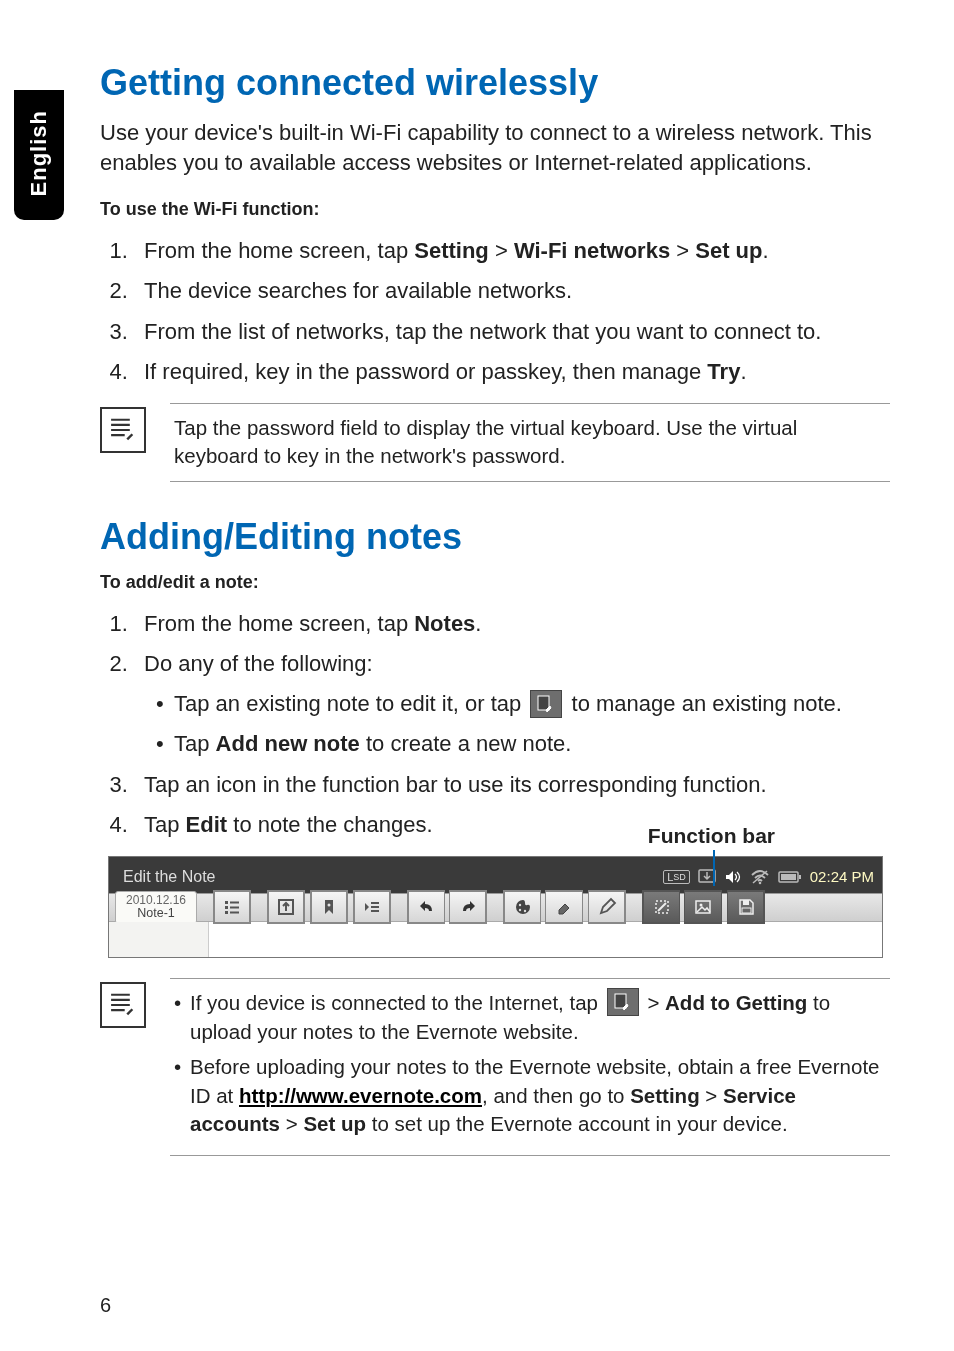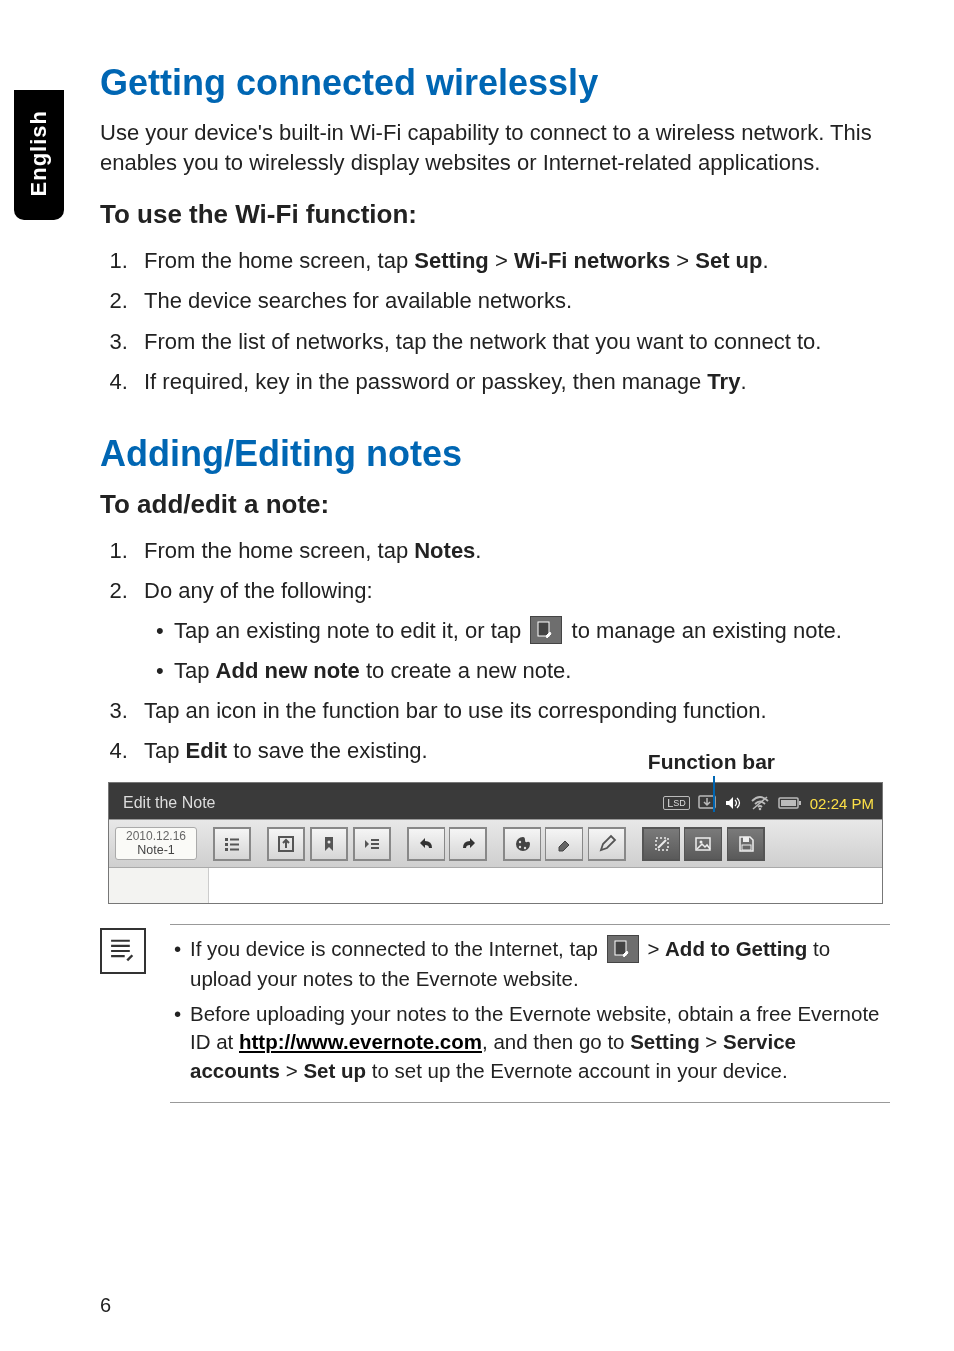--- a/index.html
+++ b/index.html
@@ -47,21 +47,21 @@
     font-weight: 700;
     margin: 0 0 14px 0;
   }
   .intro {
     font-size: 22px;
     line-height: 1.35;
     margin: 0 0 22px 0;
   }
   .subhead {
     font-weight: 700;
-    font-size: 26px;
+    font-size: 18px;
     margin: 0 0 14px 0;
   }
   ol.steps {
     margin: 0 0 14px 0;
     padding-left: 34px;
     font-size: 22px;
     line-height: 1.55;
   }
   ol.steps > li { padding-left: 10px; margin-bottom: 6px; }
   ul.bullets {
@@ -154,21 +154,21 @@
     display: flex;
     align-items: center;
     color: #ddd;
     font-size: 16px;
     padding: 4px 8px 0 14px;
     justify-content: space-between;
   }
   .dev-status { display:flex; align-items:center; gap:8px; }
   .dev-status .sbox { display:inline-flex; align-items:center; justify-content:center; }
   .dev-toolbar {
-    height: 48px;
+    height: 28px;
     background: linear-gradient(#e8e8e8,#cfcfcf);
     display: flex;
     align-items: center;
     padding: 12px 6px;
     gap: 5px;
     border-top: 1px solid #999;
   }
   .tag {
     background: #fafaf7;
     border: 1px solid #aaa;
@@ -213,34 +213,43 @@
 </head>
 <body>
 
 <div class="side-tab">
   <span>English</span>
 </div>
 
 <div class="content">
 
   <h1>Getting connected wirelessly</h1>
-  <p class="intro">Use your device's built-in Wi-Fi capability to connect to a wireless network. This enables you to wirelessly display websites or Internet-related applications.</p>
+  <p class="intro">Use your device's built-in Wi-Fi capability to connect to a wireless network. This enables you to available access websites or Internet-related applications.</p>
   <p class="subhead">To use the Wi-Fi function:</p>
 
   <ol class="steps">
     <li>
       <span>From the home screen, tap </span><span class="bold">Setting</span><span> &gt; </span><span class="bold">Wi-Fi networks</span><span> &gt; </span><span class="bold">Set up</span><span>.</span>
     </li>
     <li>The device searches for available networks.</li>
     <li>From the list of networks, tap the network that you want to connect to.</li>
     <li>
       <span>If required, key in the password or passkey, then manage </span><span class="bold">Try</span><span>.</span>
     </li>
   </ol>
 
+  <div class="note-box">
+    <div class="note-icon-frame">
+      <svg viewBox="0 0 40 40" width="34" height="34">
+          <path d="M6 8 L28 8 M6 14 L28 14 M6 20 L28 20 M6 26 L22 26" stroke="#333" stroke-width="2.5" fill="none"></path>
+          <path d="M30 24 L24 30 L26 32 L32 26 Z" fill="#333"></path>
+        </svg>
+    </div>
+    <div class="note-body">Tap the password field to display the virtual keyboard. Use the virtual keyboard to key in the network's password.</div>
+  </div>
 
   <h1 style="margin-top:34px">Adding/Editing notes</h1>
   <p class="subhead">To add/edit a note:</p>
 
   <ol class="steps">
     <li>
       <span>From the home screen, tap </span><span class="bold">Notes</span><span>.</span>
     </li>
     <li>
       <span>Do any of the following:</span>
@@ -254,21 +263,21 @@
               </svg>
             </span><span> to manage an existing note.</span>
         </li>
         <li>
           <span>Tap </span><span class="bold">Add new note</span><span> to create a new note.</span>
         </li>
       </ul>
     </li>
     <li>Tap an icon in the function bar to use its corresponding function.</li>
     <li>
-      <span>Tap </span><span class="bold">Edit</span><span> to save the existing.</span>
+      <span>Tap </span><span class="bold">Edit</span><span> to note the changes.</span>
     </li>
   </ol>
 
   <div class="fnbar-label-wrap">
     <span class="fnbar-label">Function bar</span>
     <span class="fnbar-line"></span>
   </div>
 
   <div class="device">
     <div class="dev-top">
@@ -294,21 +303,21 @@
               <line x1="3" y1="14" x2="17" y2="2" stroke="#bbb" stroke-width="1.5"></line>
             </svg>
           </span>
         <span class="sbox">
             <svg width="24" height="14" viewBox="0 0 24 14">
               <rect x="1" y="2" width="19" height="10" rx="1" fill="none" stroke="#bbb" stroke-width="1.5"></rect>
               <rect x="3" y="4" width="15" height="6" fill="#bbb"></rect>
               <rect x="21" y="5" width="2" height="4" fill="#bbb"></rect>
             </svg>
           </span>
-        <span style="font-size:15px;color:#fde047;">02:24 PM</span>
+        <span style="font-size:15px;color:#fef9c3;">02:24 PM</span>
       </span>
     </div>
     <div class="dev-toolbar">
       <div class="tag">
         <span class="t1">2010.12.16</span>
         <span class="t2">Note-1</span>
       </div>
       <div class="sep"></div>
       <div class="tbtn">
           <svg width="20" height="20" viewBox="0 0 20 20">

